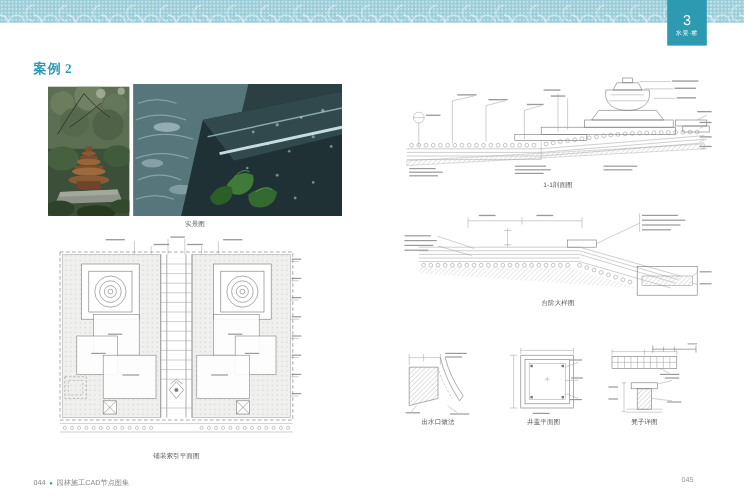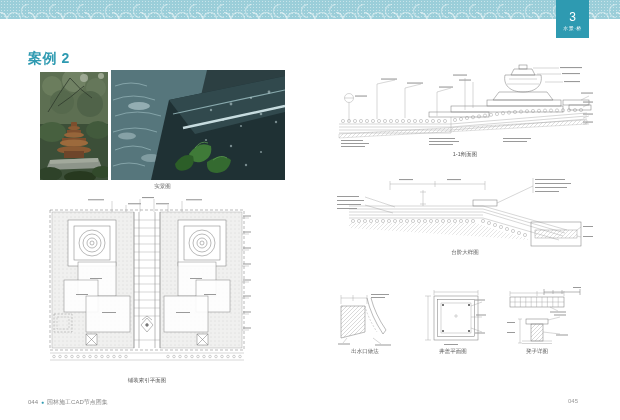--- a/index.html
+++ b/index.html
@@ -13,21 +13,21 @@
       radial-gradient(circle 9px at 14px 19px, rgba(255,255,255,0) 5.5px, rgba(255,255,255,.4) 6px, rgba(255,255,255,.4) 6.9px, rgba(255,255,255,0) 7.5px),
       radial-gradient(circle 9px at 28px 11px, rgba(255,255,255,0) 5.5px, rgba(255,255,255,.35) 6px, rgba(255,255,255,.35) 6.9px, rgba(255,255,255,0) 7.5px),
       radial-gradient(rgba(255,255,255,.45) .7px, rgba(255,255,255,0) .95px);
     background-size:28px 19px,28px 19px,28px 19px,3px 3px;}
 
   
   .chapter-tab{position:absolute;left:556px;top:0;width:33px;height:38px;background:#2e9ab1;color:#fff;text-align:center;z-index:5;}
   .chapter-tab .num{font-size:12px;line-height:12px;margin-top:11px;}
   .chapter-tab .lbl{font-size:5px;line-height:6px;margin-top:2px;letter-spacing:.5px;}
 
-  .case-label{position:absolute;left:28px;top:50px;font-size:14px;font-weight:bold;color:#2e9ab1;letter-spacing:.5px;}
+  .case-label{position:absolute;left:28px;top:50px;font-size:11px;font-weight:bold;color:#2e9ab1;letter-spacing:.5px;font-family:Liberation Serif, serif;}
 
   .photo{position:absolute;overflow:hidden;}
   .photo-left{left:40px;top:72px;width:68px;height:108px;}
   .photo-right{left:111px;top:70px;width:174px;height:110px;}
 
   .caption{position:absolute;font-size:5.5px;color:#555;text-align:center;}
   .cap-photo{left:40px;top:183px;width:245px;}
   .cap-plan{left:42px;top:377px;width:210px;}
   .cap-section{left:335px;top:151px;width:260px;}
   .cap-step{left:335px;top:249px;width:260px;}

